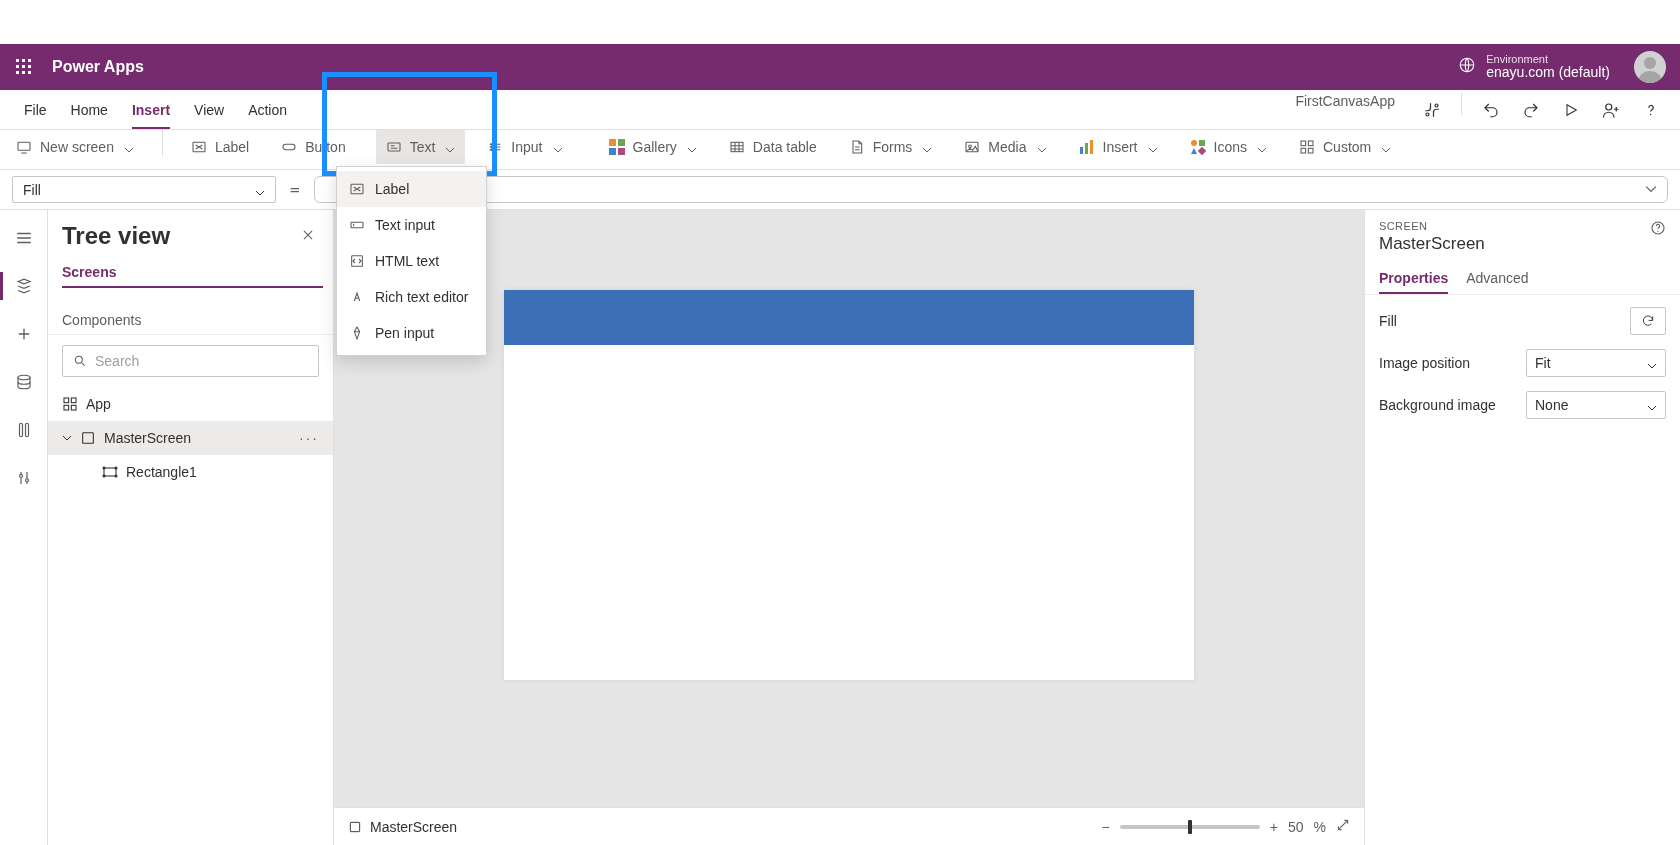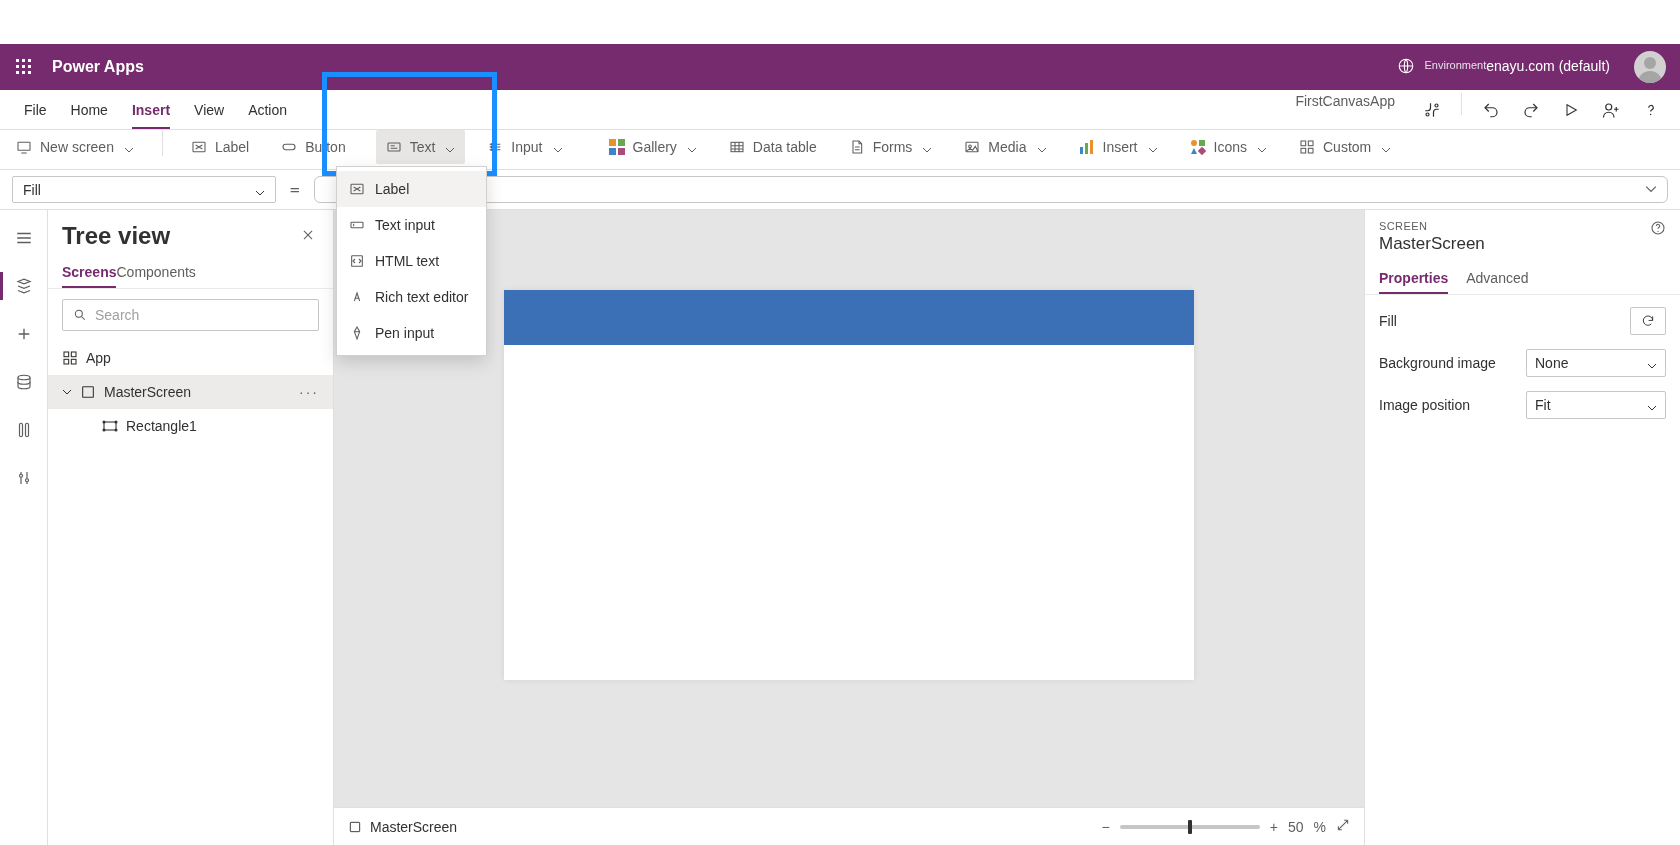--- a/index.html
+++ b/index.html
@@ -33,21 +33,21 @@
     width:32px; height:32px; display:flex; align-items:center; justify-content:center;
     cursor:pointer; border-radius:2px;
   }
   .waffle svg { fill:#fff; }
   .app-title { font-size:16px; font-weight:600; margin-left:12px; }
   .spacer { flex:1; }
   .env-block {
     display:flex; align-items:center; gap:10px; margin-right:24px; color:#fff;
   }
   .env-icon svg { stroke:#fff; fill:none; }
-  .env-text { display:flex; flex-direction:row; line-height:1.1; }
+  .env-text { display:flex; flex-direction:column; line-height:1.1; }
   .env-label { font-size:11px; opacity:.85; }
   .env-name { font-size:14px; }
   .avatar {
     width:32px; height:32px; border-radius:50%; background:#d1d1d1;
     display:flex; align-items:center; justify-content:center; overflow:hidden; margin-right:6px;
   }
   .avatar svg { fill:#a5a5a5; }
 
   
   .menu-row {
@@ -130,21 +130,21 @@
   .tree-panel {
     width:286px; border-right:1px solid var(--border); display:flex; flex-direction:column;
     background:#fff;
   }
   .tree-header {
     display:flex; align-items:center; justify-content:space-between; padding:12px 14px 4px 14px;
   }
   .tree-title { font-size:24px; font-weight:600; }
   .close-x { cursor:pointer; color:var(--text-secondary); padding:4px; }
   .tree-tabs {
-    display:flex; padding:4px 10px 0 14px; border-bottom:1px solid var(--border-light);
+    display:flex; gap:18px; padding:4px 10px 0 14px; border-bottom:1px solid var(--border-light);flex-direction:column;
   }
   .tree-tab { padding:6px 0; cursor:pointer; color:var(--text-secondary); font-size:14px; }
   .tree-tab.active { color:var(--purple); border-bottom:2px solid var(--purple); font-weight:600; }
   .tree-search-wrap { padding:10px 14px; }
   .tree-search {
     border:1px solid #c8c6c4; height:32px; display:flex; align-items:center; gap:8px;
     padding:0 10px; border-radius:2px; color:var(--text-secondary);
   }
   .tree-list { flex:1; overflow:auto; }
   .tree-item {
@@ -634,37 +634,37 @@
       <div class="prop-row">
         <span class="prop-label">Fill</span>
         <div class="prop-ctrl small">
           <svg class="none-loop" viewBox="0 0 24 24" fill="none" stroke="currentColor" stroke-width="1.6">
               <path d="M20 11a8 8 0 1 0-2.3 6"></path>
               <path d="M20 4v7h-7"></path>
             </svg>
         </div>
       </div>
       <div class="prop-row">
+        <span class="prop-label">Image position</span>
+        <div class="prop-ctrl">
+          <span>Fit</span>
+          <span class="chev"><svg viewBox="0 0 10 10">
+                <path d="M1 3l4 4 4-4"></path>
+              </svg></span>
+        </div>
+      </div>
+      <div class="prop-row">
         <span class="prop-label">Background image</span>
         <div class="prop-ctrl">
           <span>None</span>
           <span class="chev"><svg viewBox="0 0 10 10">
                 <path d="M1 3l4 4 4-4"></path>
               </svg></span>
         </div>
       </div>
-      <div class="prop-row">
-        <span class="prop-label">Image position</span>
-        <div class="prop-ctrl">
-          <span>Fit</span>
-          <span class="chev"><svg viewBox="0 0 10 10">
-                <path d="M1 3l4 4 4-4"></path>
-              </svg></span>
-        </div>
-      </div>
     </div>
   </div>
 
 </div>
 
 <div class="highlight-box"></div>
 
 <div class="dropdown">
   <div class="dd-item hovered">
     <span class="dd-icon">

